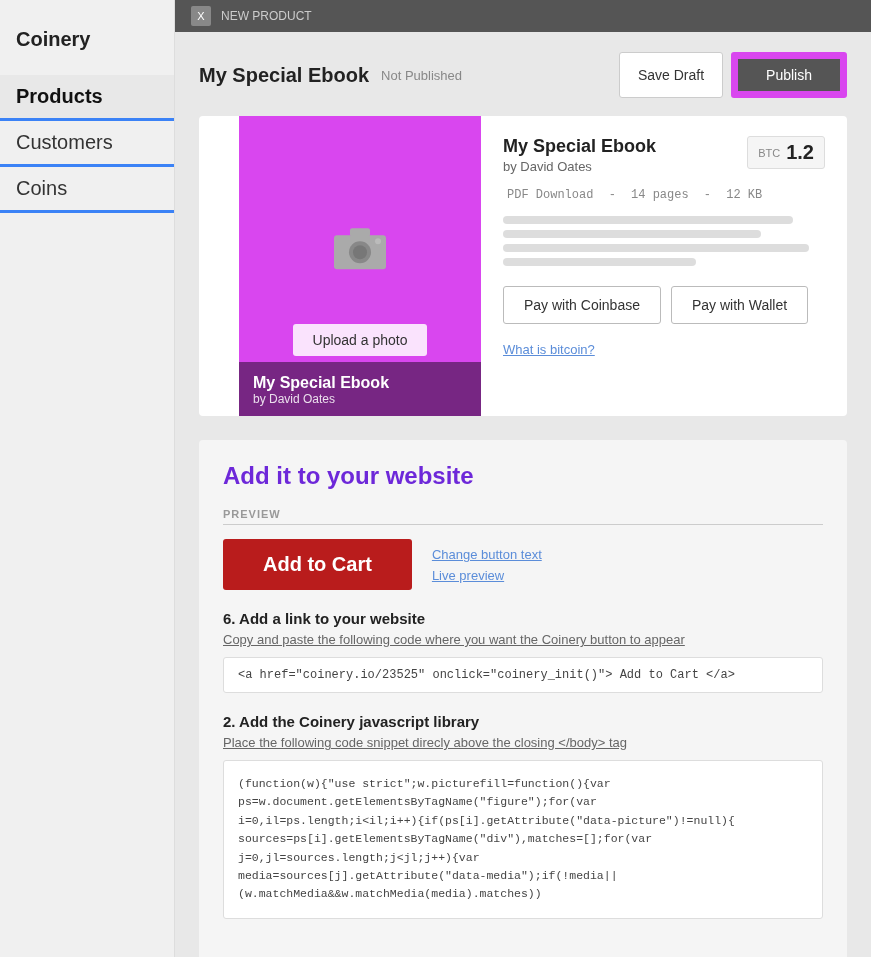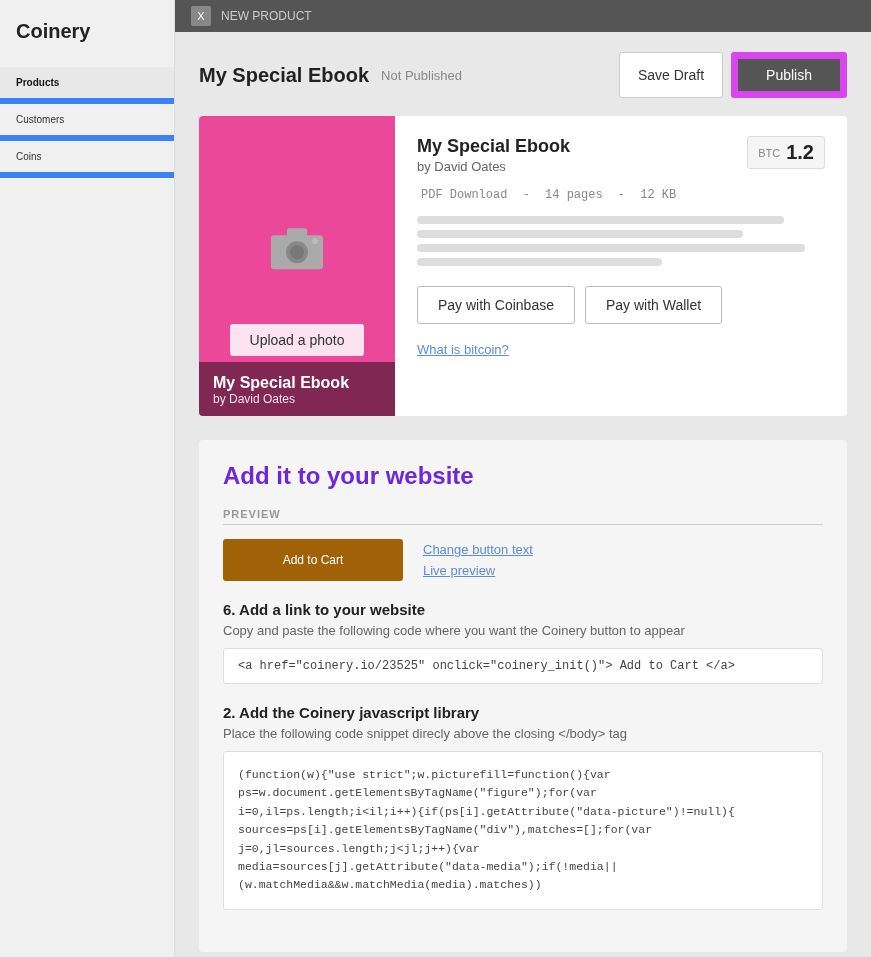--- a/index.html
+++ b/index.html
@@ -4,35 +4,35 @@
   <style>
     * { box-sizing: border-box; margin: 0; padding: 0; }
     body { font-family: -apple-system, BlinkMacSystemFont, 'Segoe UI', sans-serif; background: #e8e8e8; display: flex; height: 957px; width: 871px; overflow: hidden; }
 
     
     .sidebar {
       width: 175px;
       background: #f0f0f0;
       border-right: 1px solid #ddd;
       flex-shrink: 0;
-      padding-top: 0;
+      padding-top: 8px;
     }
     .sidebar-logo {
       padding: 20px 16px 24px;
       font-size: 20px;
       font-weight: 600;
       color: #222;
     }
     .sidebar-nav-item {
       display: block;
       padding: 10px 16px;
-      font-size: 10px;
+      font-size: 20px;
       color: #333;
       cursor: pointer;
-      border-bottom: 6px solid #3b82f6;
+      border-bottom: 3px solid #3b82f6;
       text-decoration: none;
     }
     .sidebar-nav-item.active { font-weight: 600; color: #111; background: #e8e8e8; }
 
     
     .main {
       flex: 1;
       overflow-y: auto;
       background: #e8e8e8;
     }
@@ -112,29 +112,30 @@
     .product-preview-card {
       background: #fff;
       border-radius: 4px;
       display: flex;
       overflow: hidden;
       margin-bottom: 24px;
     }
 
     
     .photo-area {
-      width: 196px;
+      width: 242px;
       min-height: 300px;
-      background: #ec4899;
+      background: #d946ef;
       position: relative;
       display: flex;
       flex-direction: column;
       align-items: center;
       justify-content: flex-end;
       flex-shrink: 0;
+      margin-left: 40px;
     }
     .camera-icon {
       position: absolute;
       top: 50%;
       left: 50%;
       transform: translate(-50%, -70%);
       color: #aaa;
       font-size: 48px;
     }
     .upload-btn {
@@ -285,26 +286,26 @@
       margin-top: 4px;
     }
     .preview-row {
       display: flex;
       align-items: center;
       gap: 20px;
       margin-bottom: 20px;
     }
     .btn-add-to-cart {
       padding: 14px 40px;
-      background: #a16207;
+      background: #b91c1c;
       color: #fff;
       border: none;
       border-radius: 3px;
-      font-size: 12px;
-      font-weight: 400;
+      font-size: 20px;
+      font-weight: 700;
       cursor: pointer;
       min-width: 180px;
     }
     .preview-actions {
       display: flex;
       flex-direction: column;
       gap: 6px;
     }
     .change-button-text {
       font-size: 13px;
@@ -326,20 +327,21 @@
     .step-title {
       font-size: 15px;
       font-weight: 600;
       color: #222;
       margin-bottom: 5px;
     }
     .step-desc {
       font-size: 13px;
       color: #666;
       margin-bottom: 10px;
+      text-decoration: underline;
     }
     .code-block {
       background: #fff;
       border: 1px solid #ddd;
       border-radius: 3px;
       padding: 10px 14px;
       font-family: 'Courier New', monospace;
       font-size: 12px;
       color: #444;
       word-break: break-all;

